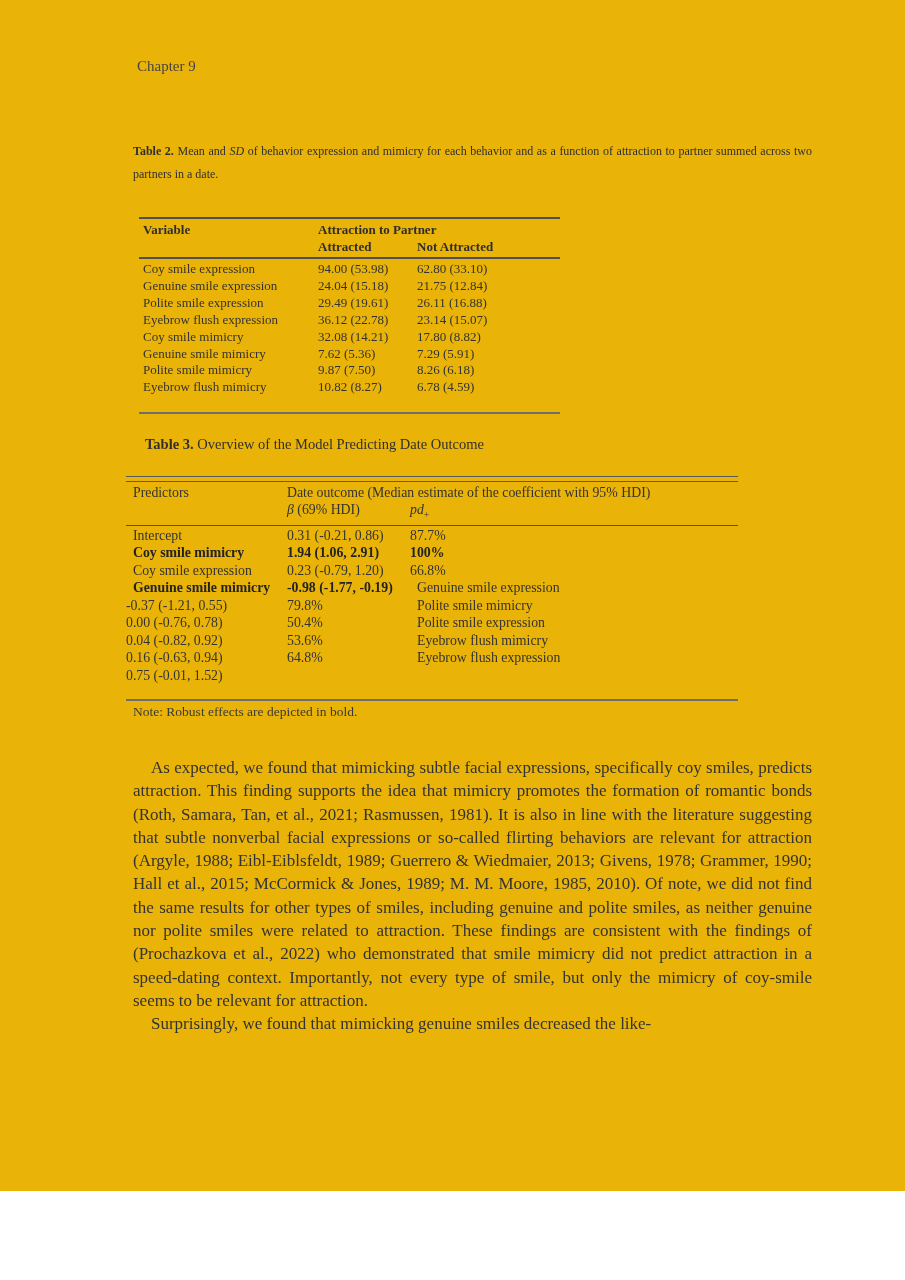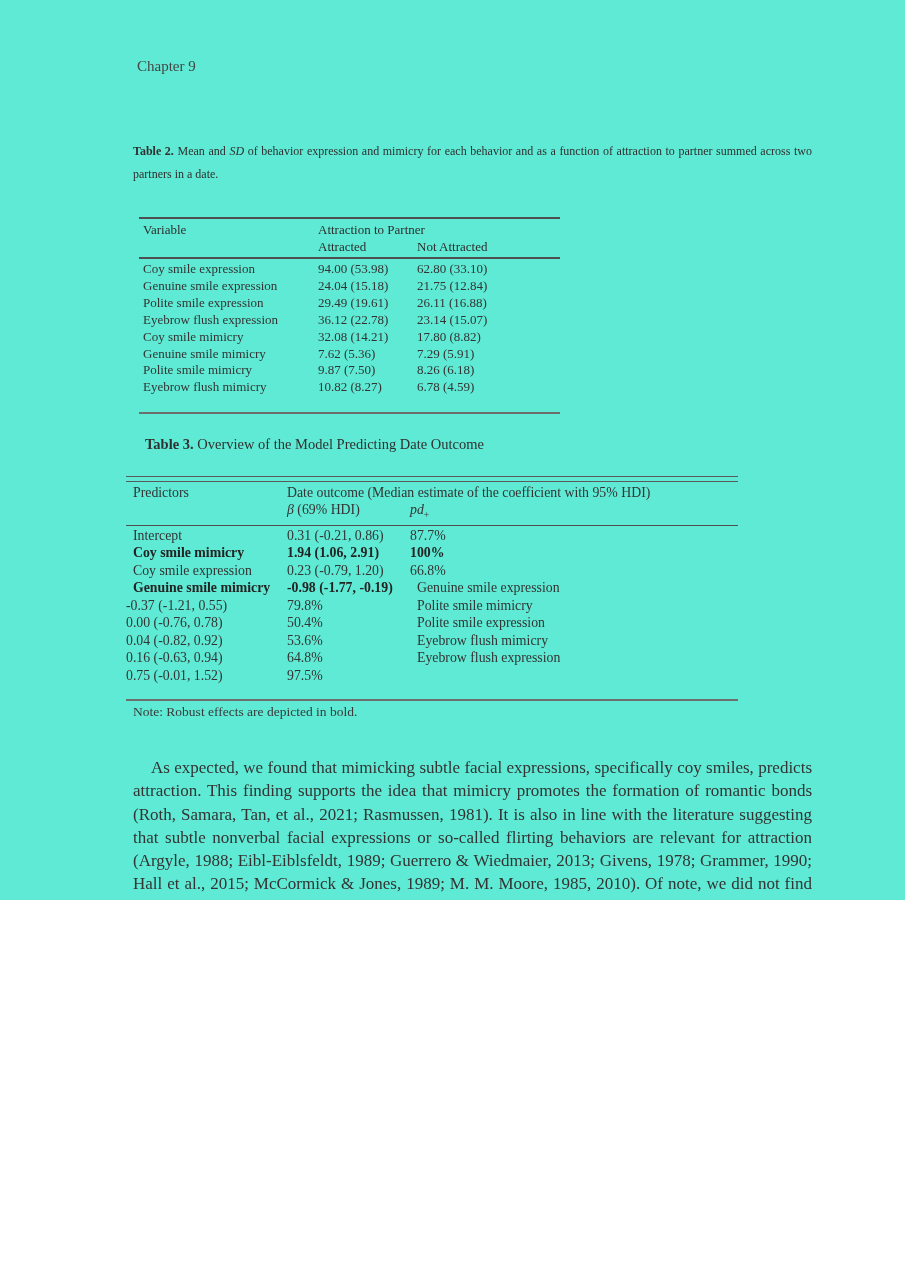--- a/index.html
+++ b/index.html
@@ -1,17 +1,17 @@
 <!DOCTYPE html>
 <html lang="en"><head>
 <meta charset="utf-8">
 <style>
   html,body { margin:0; padding:0; background:#ffffff; }
   .page {
-    position:relative; width:905px; height:900px; background:#5eead4;
+    position:relative; width:905px; height:1191px; background:#eab308;
     font-family:"Liberation Serif","DejaVu Serif",serif;
     color:#2e2e2e; overflow:hidden;
   }
 
   
   .running-header { position:absolute; left:137px; top:58px; font-size:15px; color:#454545; }
   .page-number   { position:absolute; left:55px;  top:1196px; font-size:17px; color:#343434; }
 
   
   .caption2 {
@@ -27,21 +27,21 @@
   .rule { border:0; height:0; }
   .rule-med   { border-top:2px solid #4f4f4f; }
   .rule-thin  { border-top:1.5px solid #4f4f4f; }
   .rule-thick { border-top:2px solid #6e6e6e; }
   .rule-double{ height:4px; border-top:1.2px solid #5a5a5a; border-bottom:1.2px solid #5a5a5a; }
 
   
   .table2 { position:absolute; left:139px; top:217px; width:421px; }
   .t2-grid { display:grid; grid-template-columns:179px 99px 143px; }
   .t2-head { padding:3px 0 2px 0; }
-  .t2-head .hcell { font-weight:normal; font-size:13px; line-height:16.5px; white-space:nowrap; }
+  .t2-head .hcell { font-weight:bold; font-size:13px; line-height:16.5px; white-space:nowrap; }
   .t2-grid .c0 { padding-left:4px; }
   .span2 { grid-column:2 / span 2; }
   .t2-body { padding-top:2px; }
   .t2-body .t2-cell { font-size:13px; line-height:16.9px; white-space:nowrap; color:#333333; }
   .t2-gap { height:16px; }
 
   
   .table3 { position:absolute; left:126px; top:476px; width:612px; }
   .t3-grid { display:grid; grid-template-columns:161px 123px 328px; }
   .t3-head { padding:3px 0 2px 0; }
@@ -140,21 +140,20 @@
         <div class="t3-cell c1">0.00 (-0.76, 0.78)</div>
         <div class="t3-cell c2">50.4%</div>
         <div class="t3-cell c0">Polite smile expression</div>
         <div class="t3-cell c1">0.04 (-0.82, 0.92)</div>
         <div class="t3-cell c2">53.6%</div>
         <div class="t3-cell c0">Eyebrow flush mimicry</div>
         <div class="t3-cell c1">0.16 (-0.63, 0.94)</div>
         <div class="t3-cell c2">64.8%</div>
         <div class="t3-cell c0">Eyebrow flush expression</div>
         <div class="t3-cell c1">0.75 (-0.01, 1.52)</div>
-        <div class="t3-cell c2">97.5%</div>
       </div>
     <div class="rule rule-thick"></div>
     <div class="note">Note: Robust effects are depicted in bold.</div>
   </div>
 
   <div class="body-text">
     <p>As expected, we found that mimicking subtle facial expressions, specifically coy smiles, predicts attraction. This finding supports the idea that mimicry promotes the formation of romantic bonds (Roth, Samara, Tan, et al., 2021; Rasmussen, 1981). It is also in line with the literature suggesting that subtle nonverbal facial expressions or so-called flirting behaviors are relevant for attraction (Argyle, 1988; Eibl-Eiblsfeldt, 1989; Guerrero &amp; Wiedmaier, 2013; Givens, 1978; Grammer, 1990; Hall et al., 2015; McCormick &amp; Jones, 1989; M. M. Moore, 1985, 2010). Of note, we did not find the same results for other types of smiles, including genuine and polite smiles, as neither genuine nor polite smiles were related to attraction. These findings are consistent with the findings of (Prochazkova et al., 2022) who demonstrated that smile mimicry did not predict attraction in a speed-dating context. Importantly, not every type of smile, but only the mimicry of coy-smile seems to be relevant for attraction.</p>
     <p>Surprisingly, we found that mimicking genuine smiles decreased the like-</p>
   </div>
 

